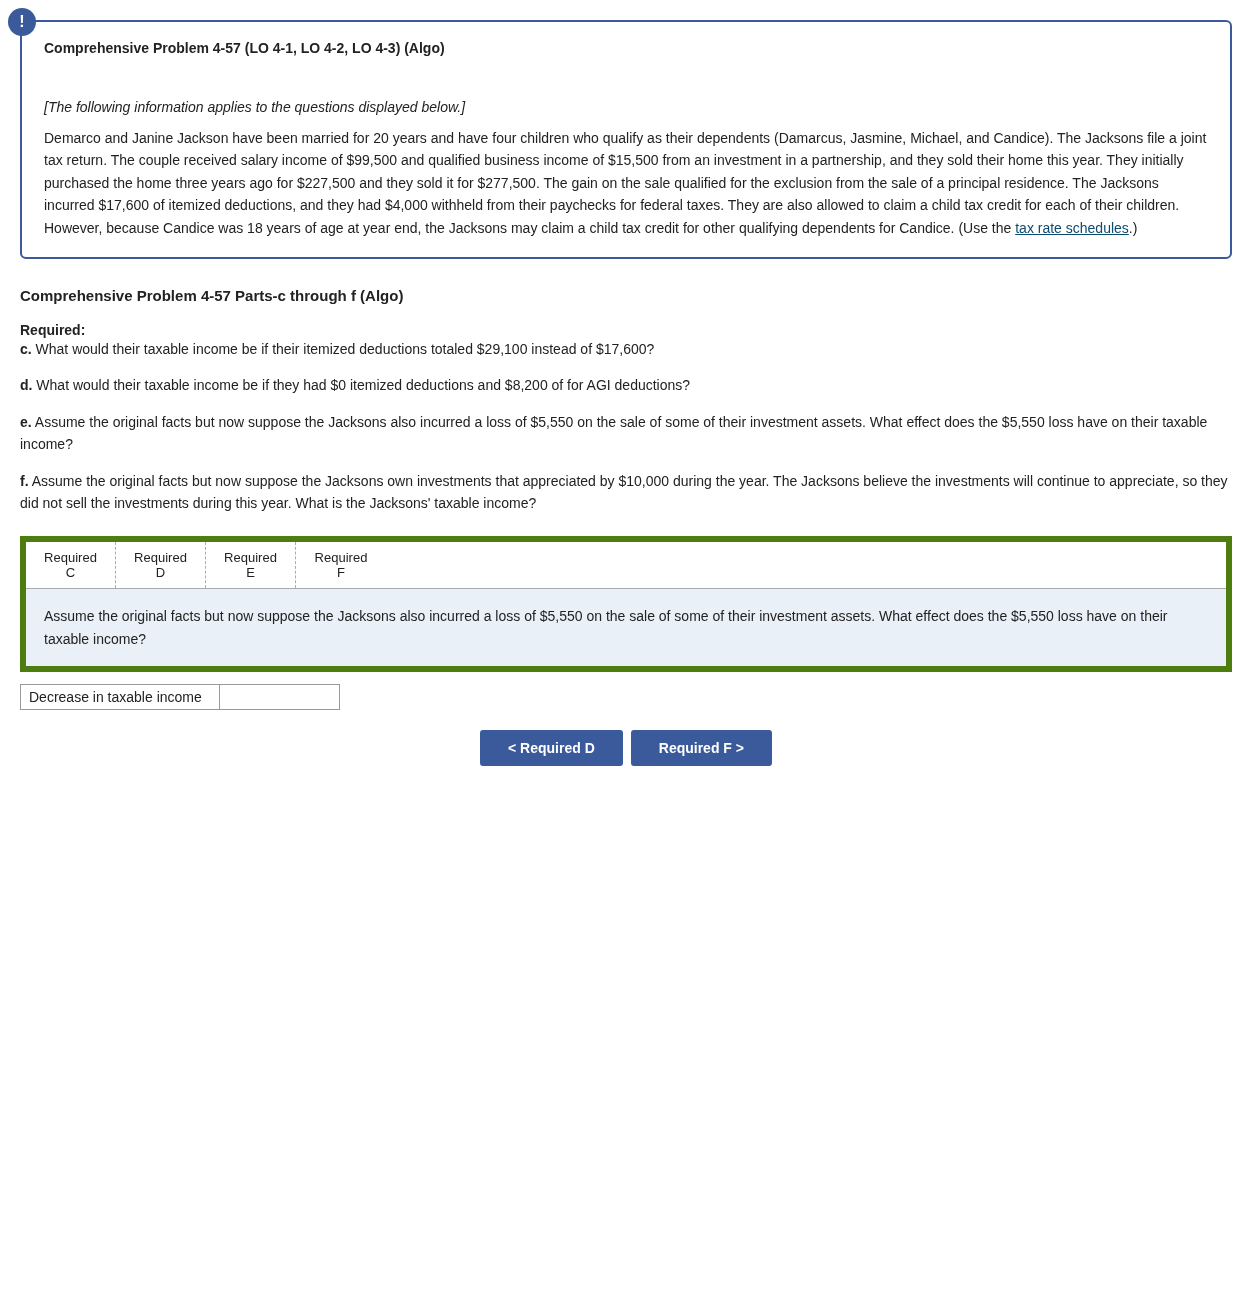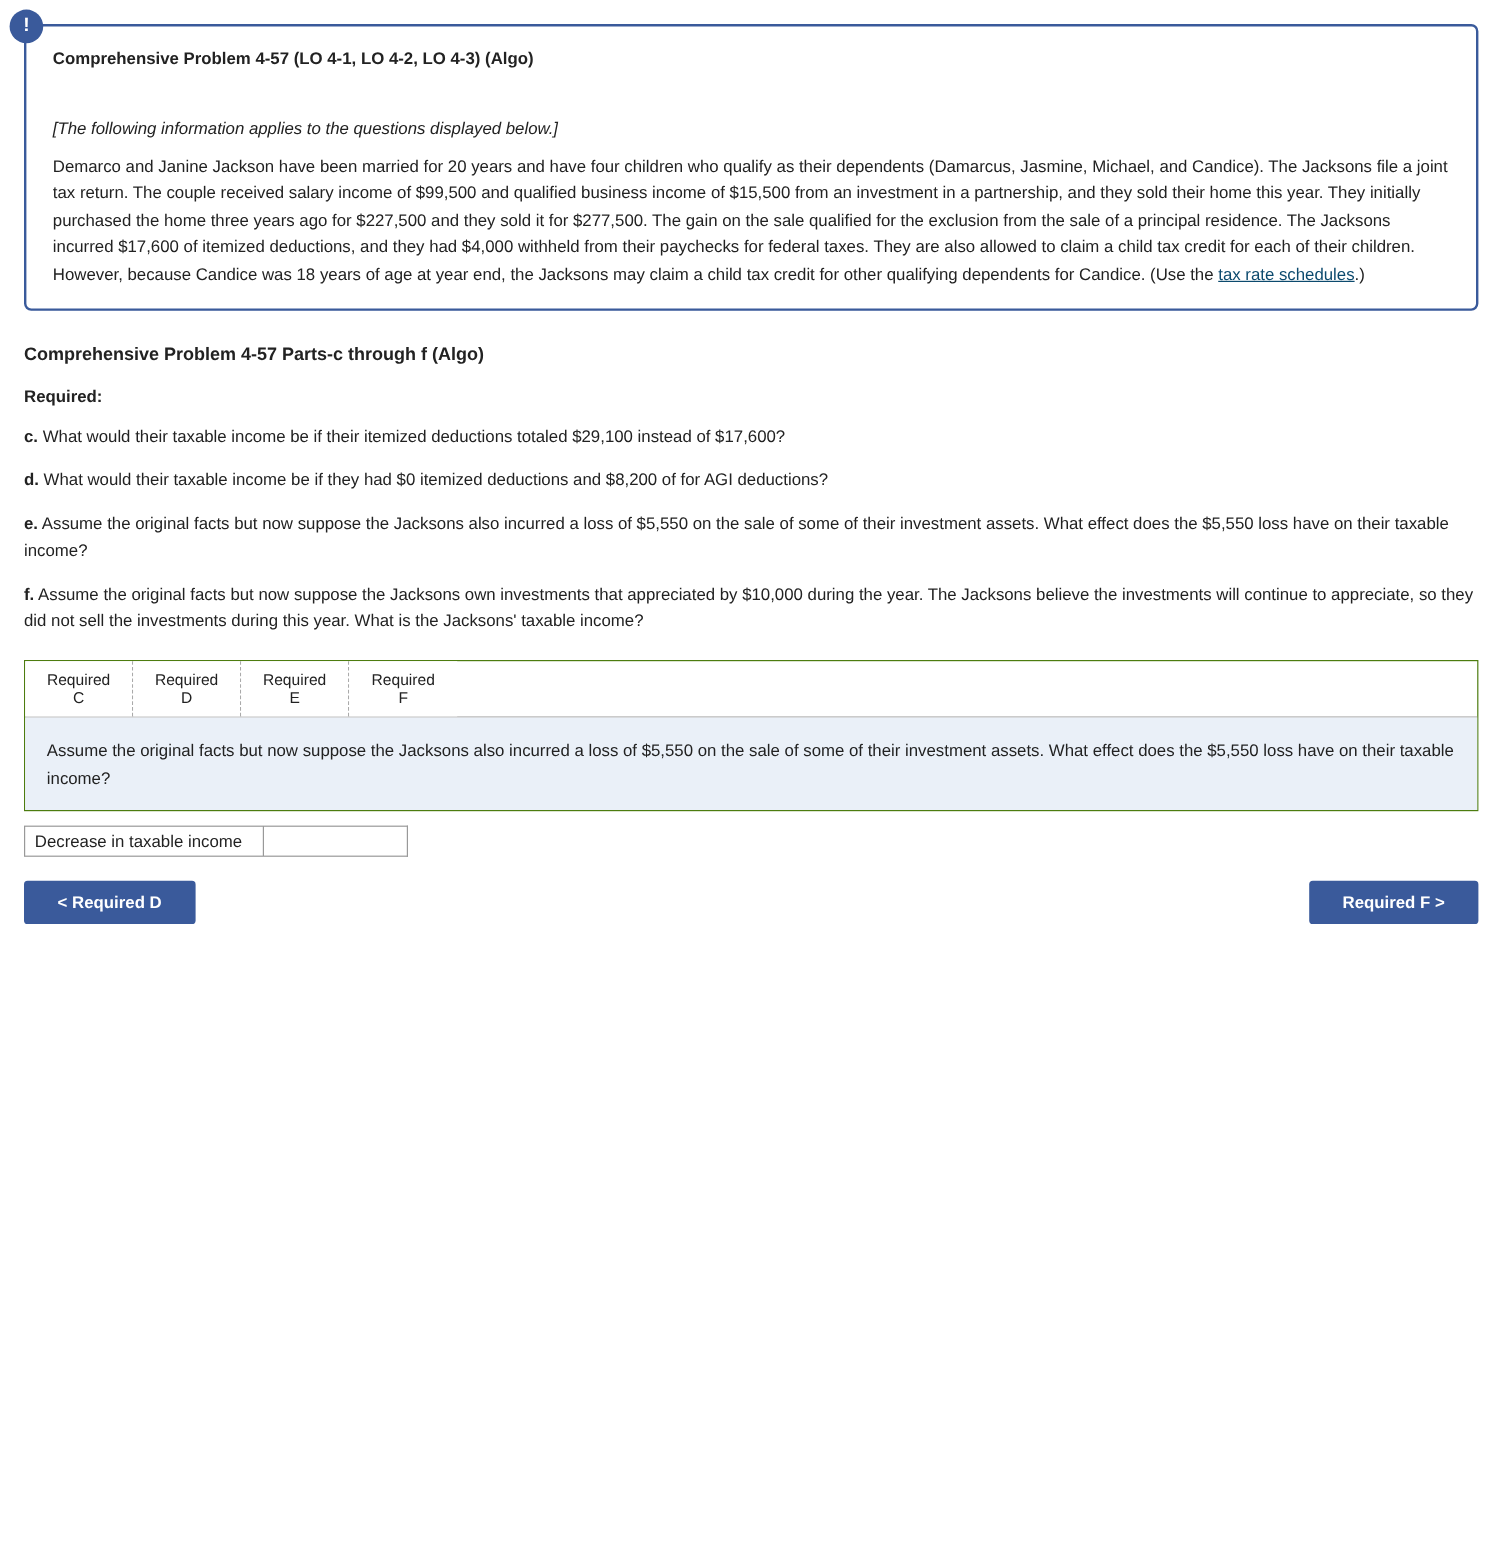--- a/index.html
+++ b/index.html
@@ -68,35 +68,34 @@
     }
 
     .main-problem-title {
       font-weight: bold;
       font-size: 15px;
       margin-bottom: 18px;
     }
 
     .required-label {
       font-weight: bold;
-      margin-bottom: 14px;
     }
 
     .question {
       margin-bottom: 14px;
       line-height: 1.6;
     }
 
     .question .letter {
       font-weight: bold;
     }
 
     .tabs-section {
       margin-top: 22px;
-      border: 1px solid #4d7c0f;
+      border: 6px solid #4d7c0f;
     }
 
     .tabs-row {
       display: flex;
       border-bottom: 1px solid #aaa;
     }
 
     .tab {
       padding: 8px 18px;
       border-right: 1px dashed #aaa;
@@ -160,21 +159,21 @@
       border: 1px solid #999;
       border-left: none;
       padding: 4px 8px;
       width: 120px;
       font-size: 14px;
       outline: none;
     }
 
     .nav-buttons-row {
       display: flex;
-      justify-content: space-between;
+      justify-content: center;
       gap: 8px;
       margin-top: 20px;
     }
 
     .nav-btn {
       background: #3a5a9b;
       color: white;
       border: none;
       padding: 10px 28px;
       font-size: 14px;

